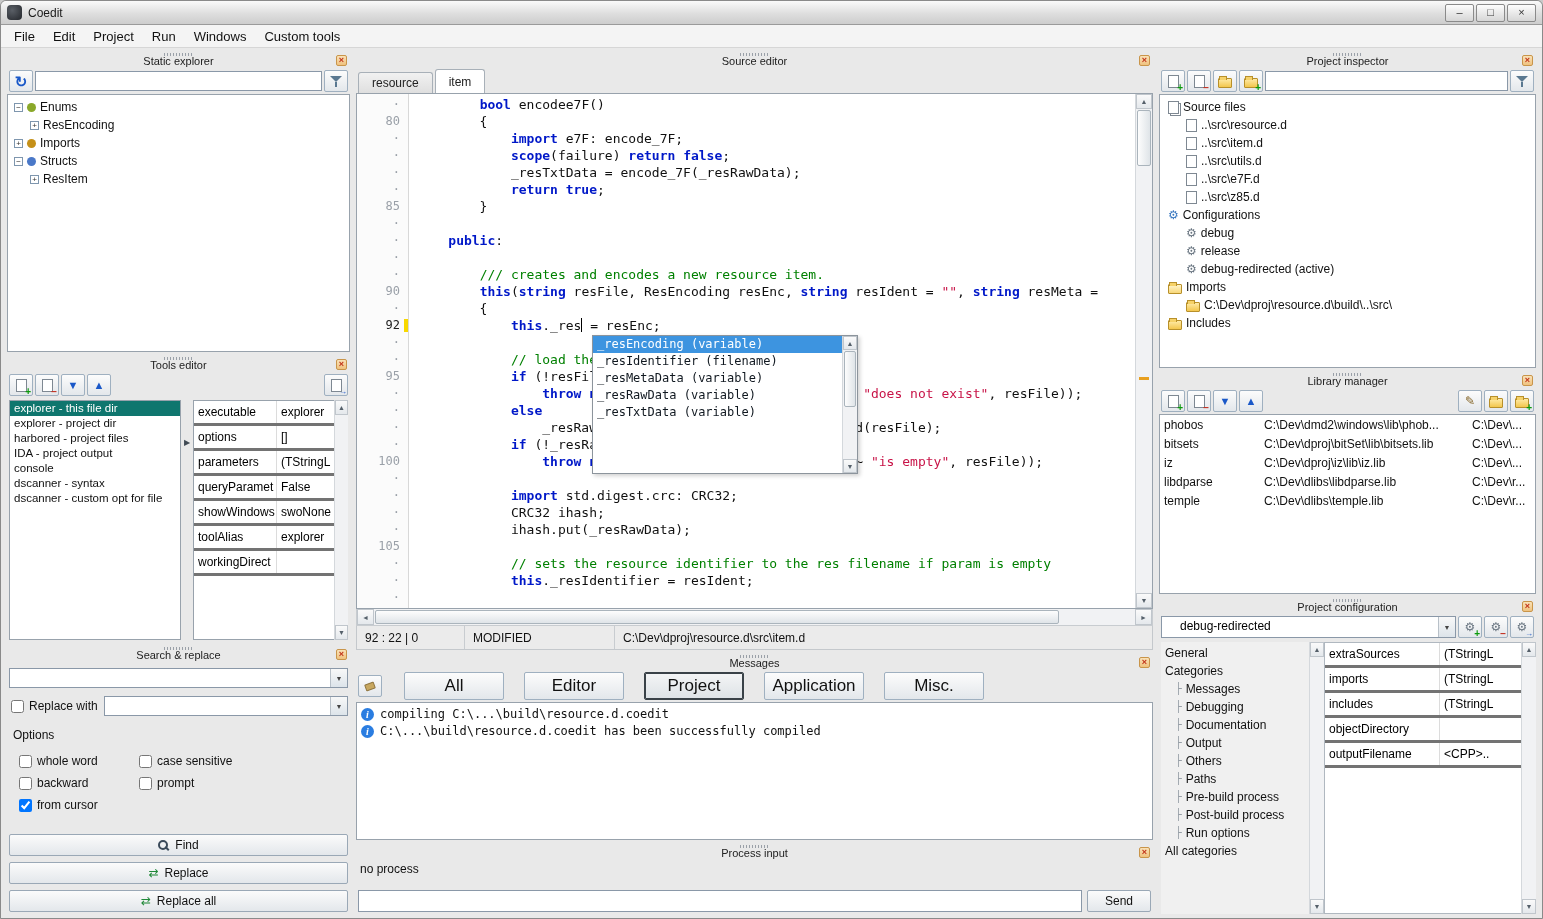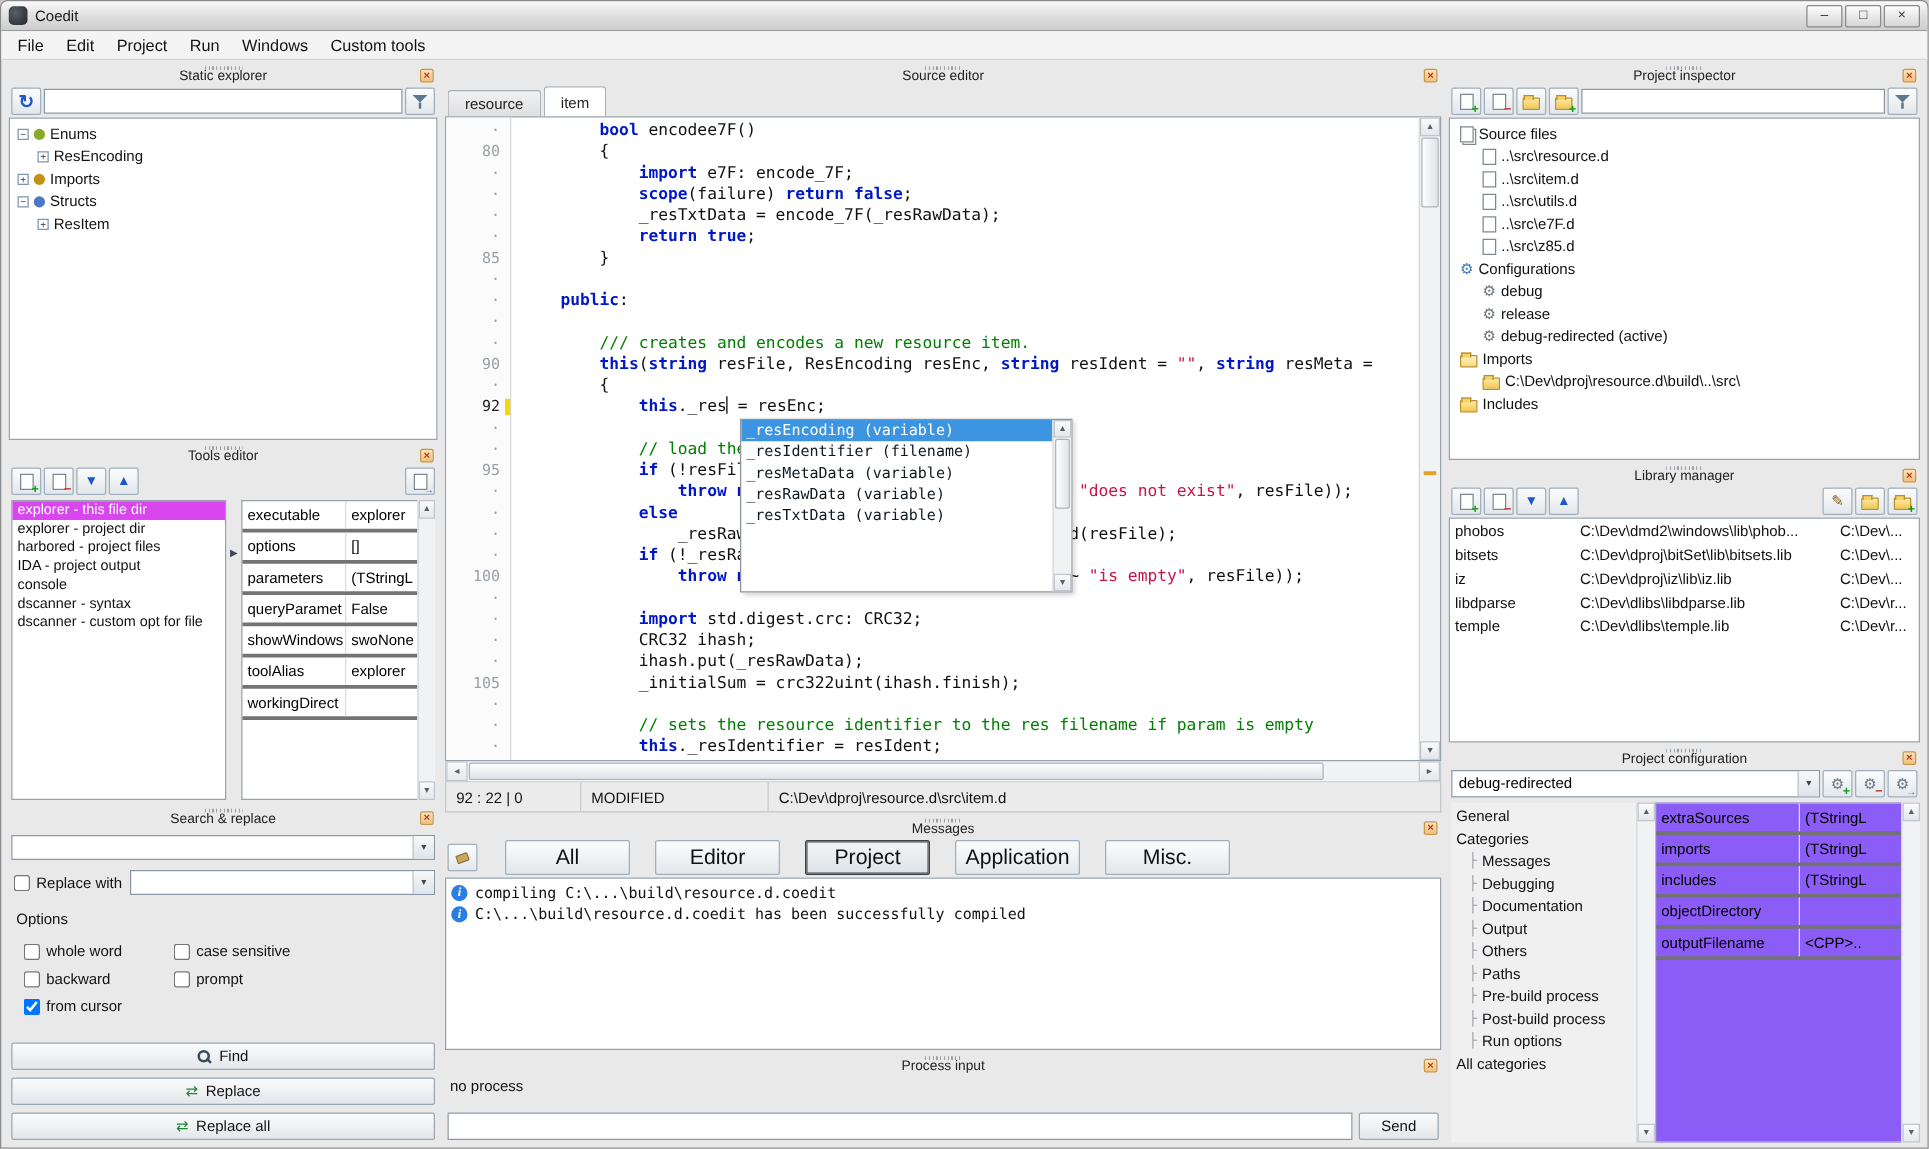--- a/index.html
+++ b/index.html
@@ -61,21 +61,21 @@
   .i-info{width:13px;height:13px;border-radius:50%;background:#2a7de1;color:#fff;font:bold italic 10px/13px "Liberation Serif",serif;text-align:center;flex:none}
   .i-find{position:relative;width:11px;height:11px}
   .i-find::before{content:"";position:absolute;top:0;left:0;width:6px;height:6px;border:2px solid #3a4a5a;border-radius:50%}
   .i-find::after{content:"";position:absolute;bottom:0;right:1px;width:2px;height:5px;background:#3a4a5a;transform:rotate(-45deg)}
   .i-swap{color:#208838;font-size:12px;line-height:1}
   .exp{flex:none;width:9px;height:9px;border:1px solid #7e96ae;background:#fff;font:8px/7px "Liberation Sans",sans-serif;text-align:center;color:#333}
 
   
   .trow{height:18px;display:flex;align-items:center;gap:4px;font-size:12px;white-space:nowrap;overflow:hidden;color:#111}
   .listrow{height:15px;line-height:15px;font-size:11.5px;padding-left:4px;white-space:nowrap;overflow:hidden;color:#111}
-  .listrow.sel{background:#d946ef;color:#fff}
+  .listrow.sel{background:#0f766e;color:#fff}
   .prow{display:flex;height:25px;border-bottom:3px solid #737373;font-size:12px;align-items:center}
   .pname{border-right:1px solid #dcdcdc;padding-left:4px;height:100%;display:flex;align-items:center;overflow:hidden;white-space:nowrap}
   .pval{padding-left:4px;flex:1;overflow:hidden;white-space:nowrap}
   .twig{font:11px/18px "DejaVu Sans Mono",monospace;color:#98a0a8;flex:none}
 
   
   .vsb{width:15px;flex:none;display:flex;flex-direction:column;align-items:stretch;background:#f1f2f4;border-left:1px solid #d4d8dc;position:relative}
   .vsb .ar{height:15px;flex:none;display:flex;align-items:center;justify-content:center;font-size:7px;color:#55606a;background:linear-gradient(#fafafa,#e4e8ec);border:1px solid #c0c6cc}
   .vsb .ar.bot{margin-top:auto}
   .vsb .thumb{margin:1px;height:56px;background:linear-gradient(90deg,#fdfdfd,#dfe4e8);border:1px solid #aab4bc;border-radius:2px}
@@ -114,38 +114,38 @@
   #lm-head{display:flex;height:20px;background:linear-gradient(#fdfdfd,#e7ebef);border-bottom:1px solid #c0c8d0;font-size:12px;color:#111}
   #lm-head .hc{display:flex;align-items:center;padding-left:4px;border-right:1px solid #cdd4da;overflow:hidden;white-space:nowrap}
   .lmrow{display:flex;height:19px;font-size:12px;color:#111}
   .lmrow .tc{display:flex;align-items:center;padding-left:4px;overflow:hidden;white-space:nowrap}
   .w-alias{width:100px;flex:none}
   .w-file{width:208px;flex:none}
   .w-src{flex:1;min-width:0}
 
   
   .combo{display:flex;height:20px;border:1px solid #8a98a8;background:#fff;align-items:stretch}
-  .combo .cval{flex:1;font-size:12px;padding:2px 5px;white-space:nowrap;overflow:hidden}
+  .combo .cval{flex:1;font-size:12px;padding:2px 18px;white-space:nowrap;overflow:hidden}
   .combo .cbtn{width:17px;flex:none;background:linear-gradient(#f8f8f8,#dde4ea);border-left:1px solid #b8c0c8;display:flex;align-items:center;justify-content:center;font-size:7px;color:#444}
 
   .btn-big{height:22px;margin:0 2px;display:flex;align-items:center;justify-content:center;gap:6px;background:linear-gradient(#fbfbfb,#e3e7eb);border:1px solid #9aa8b6;border-radius:2px;font-size:12px;color:#111}
   .chkgrid{display:grid;grid-template-columns:120px 1fr;row-gap:8px;margin:8px 0 0 12px}
   .chk{display:flex;align-items:center;gap:5px;font-size:12px;color:#111}
   .chk input{width:13px;height:13px;margin:0}
 
   
   #te-body{flex:1;display:flex;min-height:0;padding:2px}
   #te-list{width:172px;flex:none}
   #te-grip{width:12px;flex:none;display:flex;justify-content:center;padding-top:38px;font-size:8px;color:#404a54}
   #te-grid{flex:1;min-width:0}
 
   
   #pc-body{flex:1;display:flex;min-height:0;padding:2px 0 0 2px}
   #pc-cats{width:148px;flex:none;background:#f0f0f0;overflow:hidden;padding-top:2px}
-  #pc-grid{flex:1;min-width:0;background:#8b5cf6;border:1px solid #b0b8c0;border-right:none}
+  #pc-grid{flex:1;min-width:0;background:#ffffff;border:1px solid #b0b8c0;border-right:none}
 
   .flex1{flex:1;min-height:0}
   .mini-note{font-size:12px;color:#111;padding:4px 6px}
 </style>
 </head>
 <body>
 
 <div id="app">
 
   <div id="titlebar">
@@ -412,21 +412,20 @@
               <div class="cline"><span>            </span><span class="k">if</span><span> (!resFile.exists)</span></div>
               <div class="cline"><span>                </span><span class="k">throw</span><span> </span><span class="k">new</span><span> Exception(format(msgNotFound ~ </span><span class="s">"does not exist"</span><span>, resFile));</span></div>
               <div class="cline"><span>            </span><span class="k">else</span></div>
               <div class="cline"><span>                _resRawData = </span><span class="k">cast</span><span>(ubyte[]) std.file.read(resFile);</span></div>
               <div class="cline"><span>            </span><span class="k">if</span><span> (!_resRawData.length)</span></div>
               <div class="cline"><span>                </span><span class="k">throw</span><span> </span><span class="k">new</span><span> Exception(format(msgEmptyFile ~ </span><span class="s">"is empty"</span><span>, resFile));</span></div>
               <div class="cline"></div>
               <div class="cline"><span>            </span><span class="k">import</span><span> std.digest.crc: CRC32;</span></div>
               <div class="cline"><span>            CRC32 ihash;</span></div>
               <div class="cline"><span>            ihash.put(_resRawData);</span></div>
-              <div class="cline"><span>            _initialSum = crc322uint(ihash.finish);</span></div>
               <div class="cline"></div>
               <div class="cline"><span>            </span><span class="c">// sets the resource identifier to the res filename if param is empty</span></div>
               <div class="cline"><span>            </span><span class="k">this</span><span>._resIdentifier = resIdent;</span></div>
             </div>
           <div class="vsb" style="width:17px">
             <span class="ar">▲</span>
             <div class="thumb"></div>
             <span style="position:absolute;left:3px;right:3px;top:55%;height:3px;background:#e8a020"></span>
             <span class="ar bot">▼</span>
           </div>

